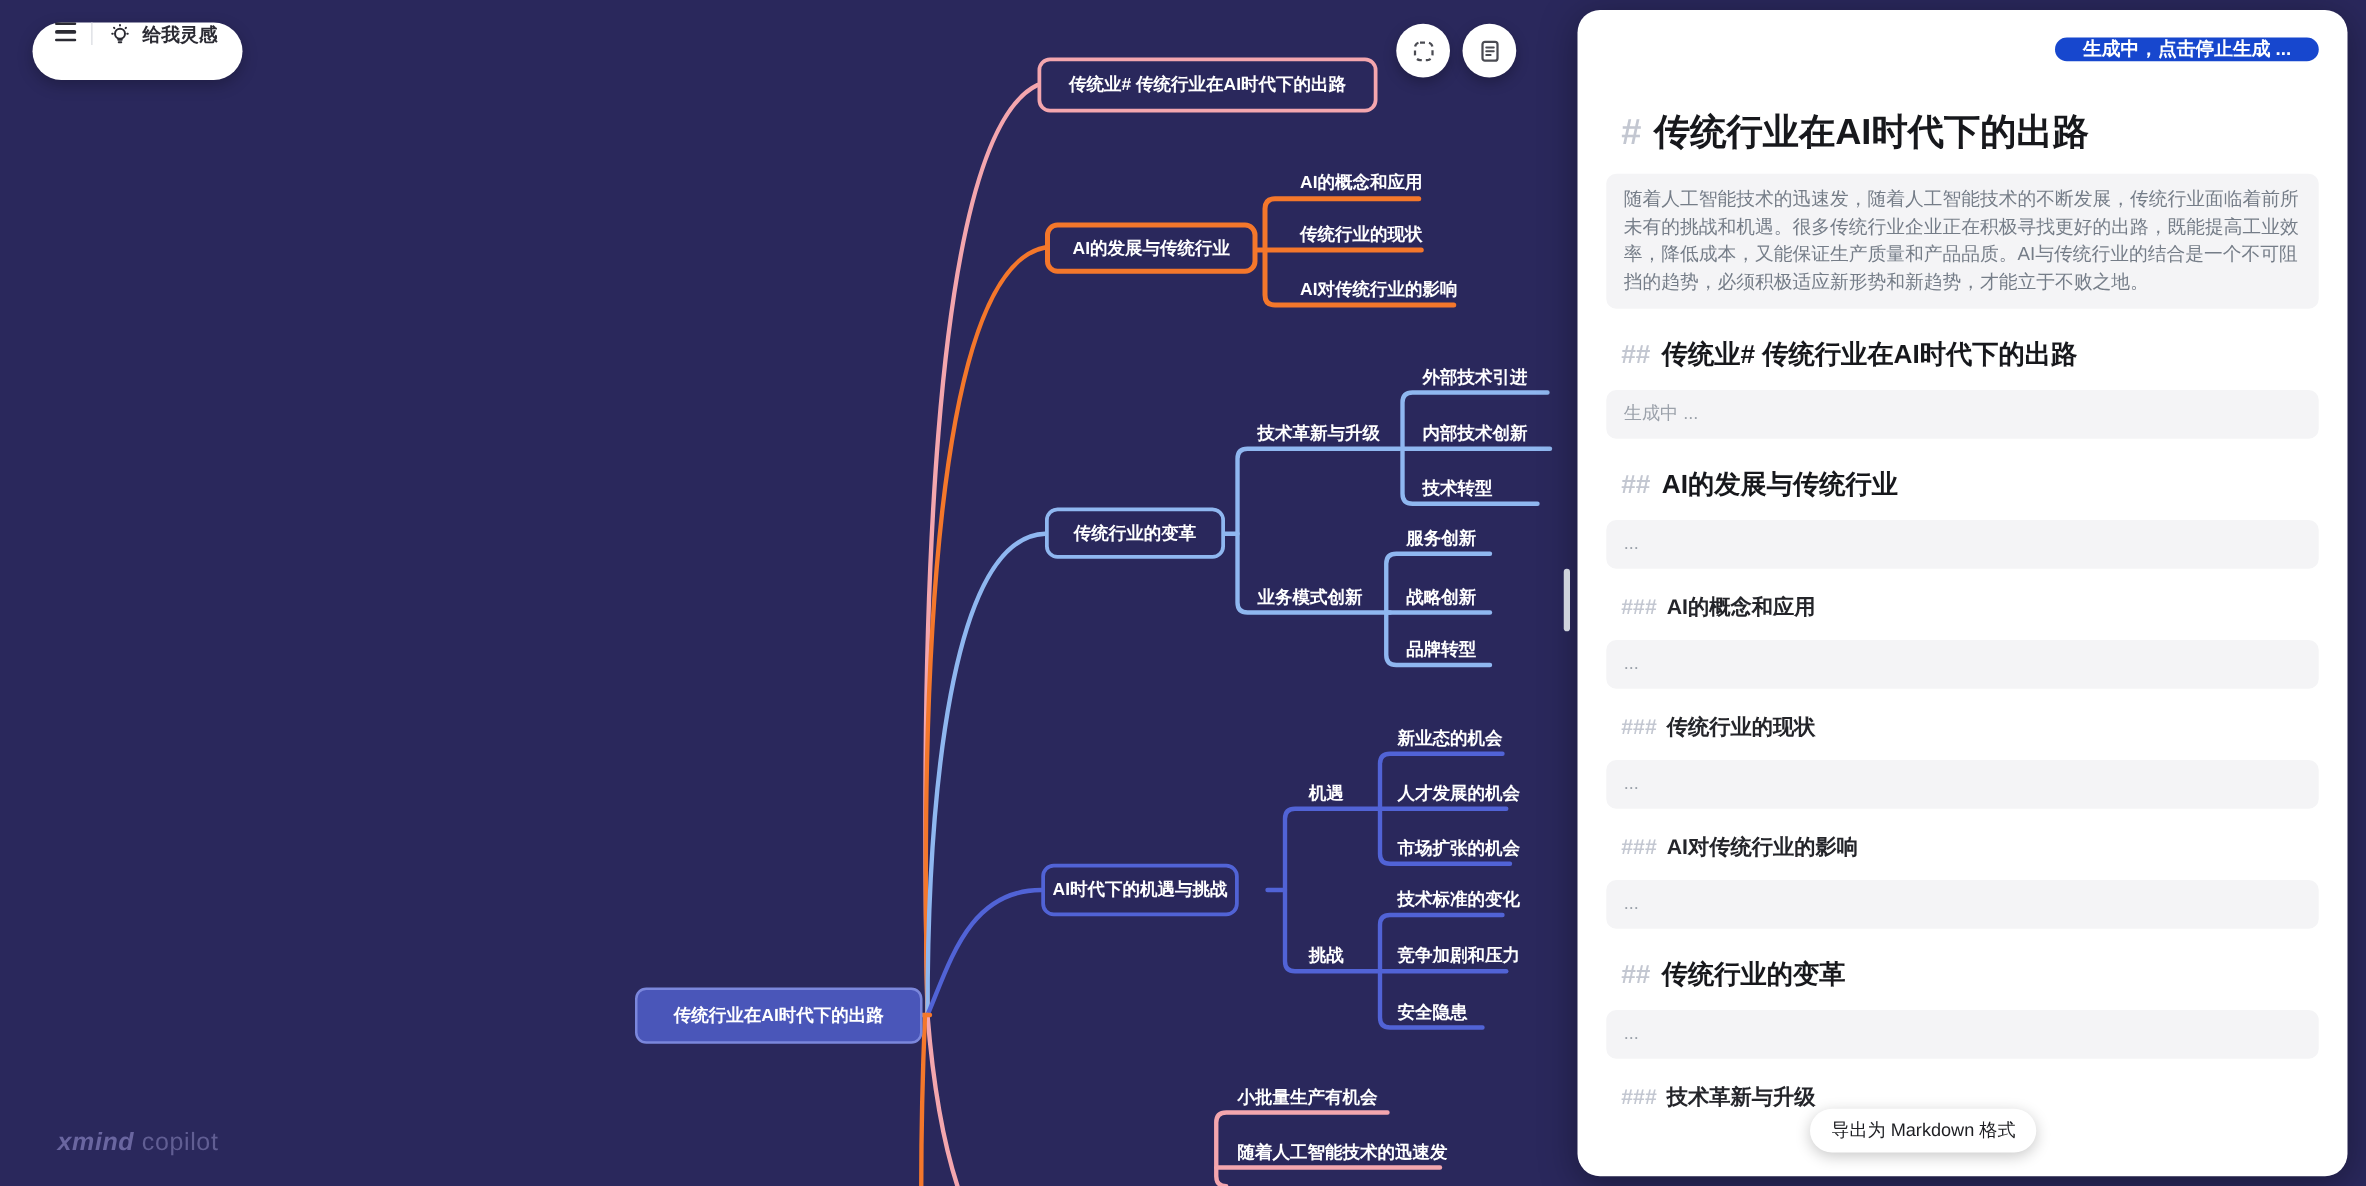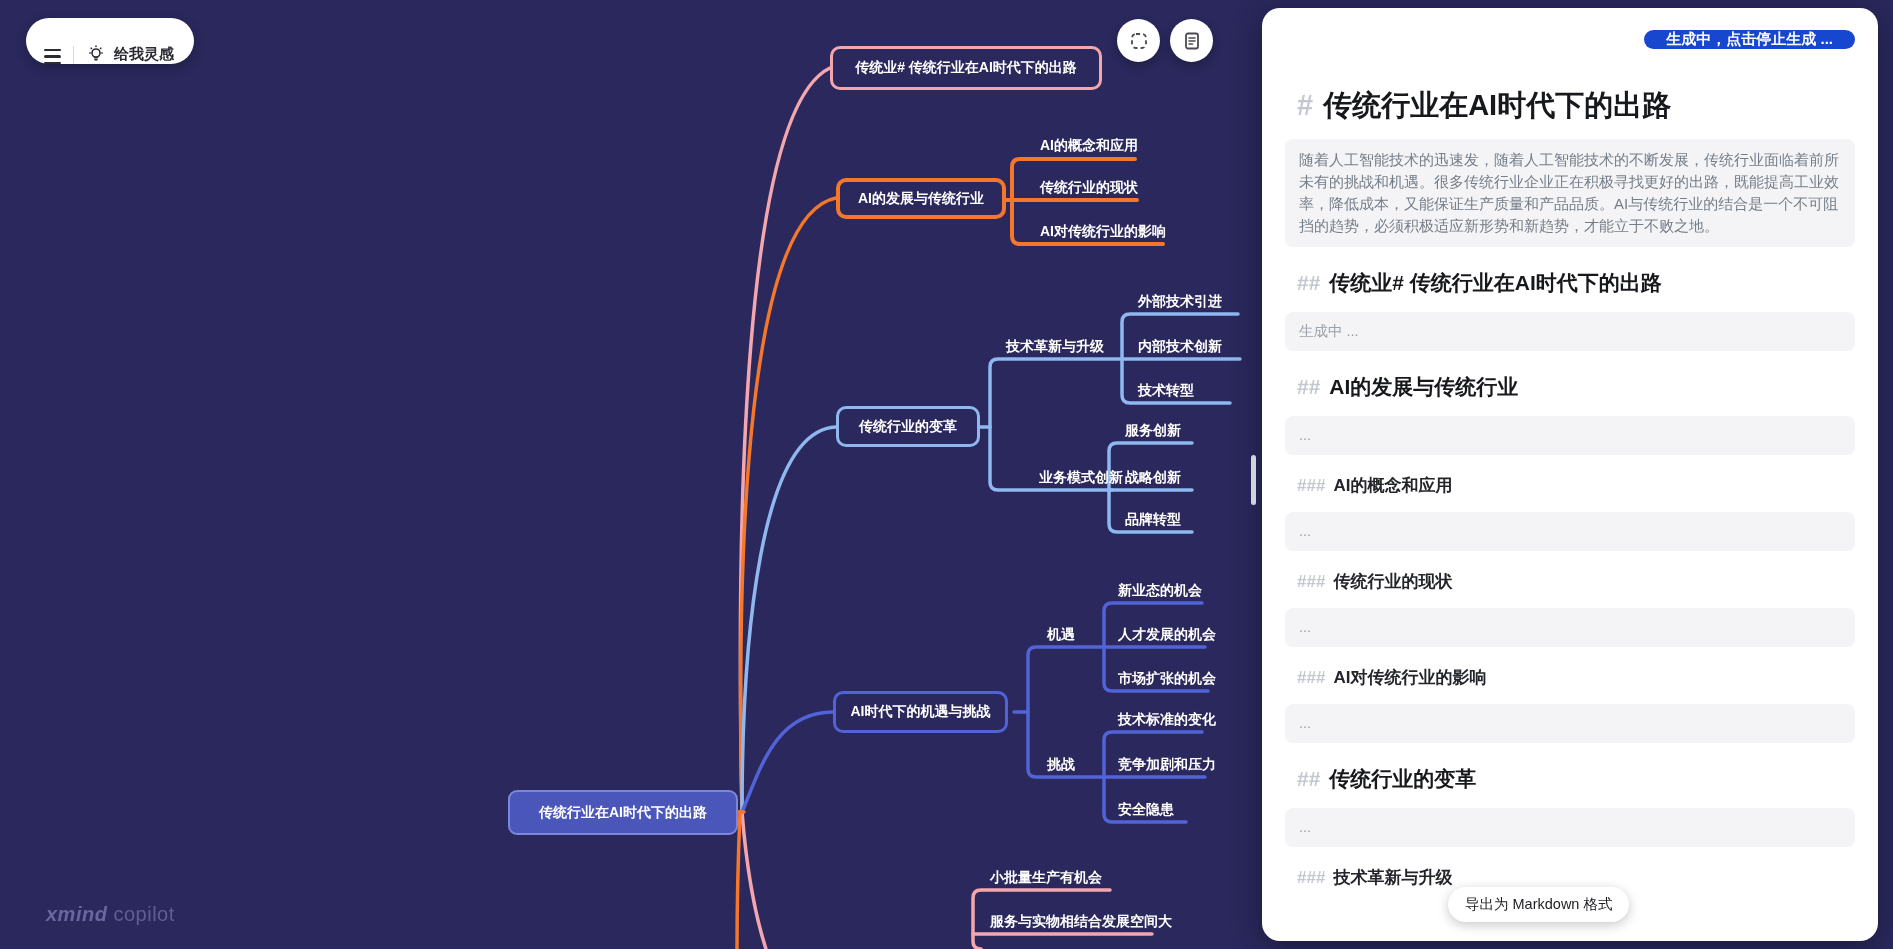--- a/index.html
+++ b/index.html
@@ -4,21 +4,21 @@
 <style>
   html,body{margin:0;padding:0;}
   body{
     width:1893px;height:949px;position:relative;overflow:hidden;
     background:#2A285C;
     font-family:"Liberation Sans","DejaVu Sans",sans-serif;
   }
   
   .toolbar{
     position:absolute;left:26px;top:18px;height:46px;background:#fff;
-    border-radius:23px;display:flex;align-items:flex-end;padding:0 20px 0 18px;
+    border-radius:23px;display:flex;align-items:flex-start;padding:0 20px 0 18px;
     box-shadow:0 4px 12px rgba(0,0,0,.25);gap:12px;
   }
   .hamburger{display:flex;flex-direction:column;gap:4px;cursor:pointer;}
   .hamburger span{display:block;width:17px;height:2.4px;background:#2b2b33;border-radius:2px;}
   .tb-divider{width:1px;height:18px;background:#d9dbe1;}
   .inspire{display:flex;align-items:center;gap:8px;cursor:pointer;color:#2b2b33;font-size:15px;font-weight:bold;}
   
   .circle-btn{
     position:absolute;top:19px;width:43px;height:43px;border-radius:50%;
     background:#fff;display:flex;align-items:center;justify-content:center;
@@ -29,21 +29,21 @@
   
   #connectors{position:absolute;left:0;top:0;pointer-events:none;}
   .map-node{
     position:absolute;display:flex;align-items:center;justify-content:center;
     color:#fff;font-weight:bold;font-size:14px;white-space:nowrap;
     border-radius:10px;box-sizing:border-box;background:transparent;cursor:pointer;
   }
   .node-top   {left:830px;top:46px;width:272px;height:44px;border:3px solid #F4A6AE;}
   .node-ai    {left:836px;top:178px;width:170px;height:41px;border:4px solid #F4772B;}
   .node-biange{left:836px;top:406px;width:144px;height:41px;border:3px solid #8FB7F0;}
-  .node-jiyu  {left:833px;top:691px;width:175px;height:42px;border:3px solid #5163D6;}
+  .node-jiyu  {left:833px;top:691px;width:158px;height:42px;border:3px solid #5163D6;}
   .node-root  {left:508px;top:790px;width:230px;height:45px;background:#4A56B9;border:2px solid #7B87DC;border-radius:9px;}
   .map-label{
     position:absolute;color:#fff;font-weight:bold;font-size:14px;
     white-space:nowrap;height:20px;line-height:20px;cursor:pointer;
   }
   
   .logo{position:absolute;left:46px;top:903px;font-size:20px;color:#615E93;letter-spacing:.5px;}
   .logo b{font-weight:bold;color:#6A66A0;font-style:italic;}
   
   .panel{
@@ -120,36 +120,36 @@
 <div class="map-node node-root">传统行业在AI时代下的出路</div>
 
 <div class="map-label" style="left:1040px;top:135px;">AI的概念和应用</div>
 <div class="map-label" style="left:1040px;top:177px;">传统行业的现状</div>
 <div class="map-label" style="left:1040px;top:221px;">AI对传统行业的影响</div>
 
 <div class="map-label" style="left:1006px;top:336px;">技术革新与升级</div>
 <div class="map-label" style="left:1138px;top:291px;">外部技术引进</div>
 <div class="map-label" style="left:1138px;top:336px;">内部技术创新</div>
 <div class="map-label" style="left:1138px;top:380px;">技术转型</div>
-<div class="map-label" style="left:1006px;top:467px;margin-left:33px;">业务模式创新</div>
+<div class="map-label" style="left:1006px;top:467px;">业务模式创新</div>
 <div class="map-label" style="left:1125px;top:420px;">服务创新</div>
 <div class="map-label" style="left:1125px;top:467px;">战略创新</div>
 <div class="map-label" style="left:1125px;top:509px;">品牌转型</div>
 
 <div class="map-label" style="left:1047px;top:624px;">机遇</div>
 <div class="map-label" style="left:1118px;top:580px;">新业态的机会</div>
 <div class="map-label" style="left:1118px;top:624px;">人才发展的机会</div>
 <div class="map-label" style="left:1118px;top:668px;">市场扩张的机会</div>
 <div class="map-label" style="left:1047px;top:754px;">挑战</div>
 <div class="map-label" style="left:1118px;top:709px;">技术标准的变化</div>
 <div class="map-label" style="left:1118px;top:754px;">竞争加剧和压力</div>
 <div class="map-label" style="left:1118px;top:799px;">安全隐患</div>
 
 <div class="map-label" style="left:990px;top:867px;">小批量生产有机会</div>
-<div class="map-label" style="left:990px;top:911px;">服务与实物相结合发展空间大</div>
+<div class="map-label" style="left:990px;top:911px;">随着人工智能技术的迅速发</div>
 
 <div class="toolbar">
   <div class="hamburger">
       <span></span>
       <span></span>
       <span></span>
     </div>
   <div class="tb-divider"></div>
   <div class="inspire">
     <span style="display:flex;">

